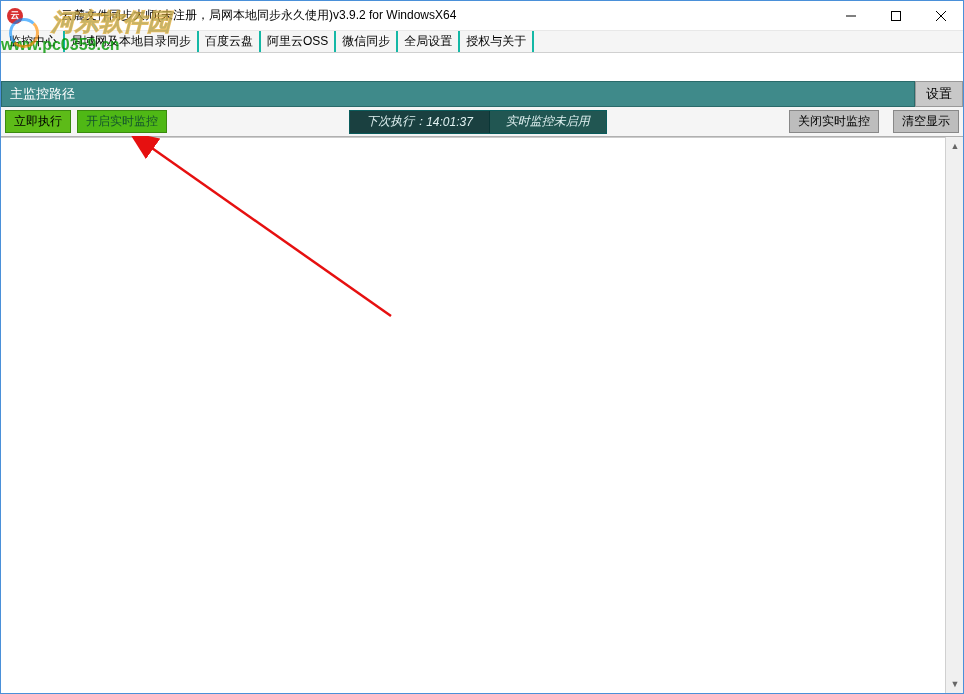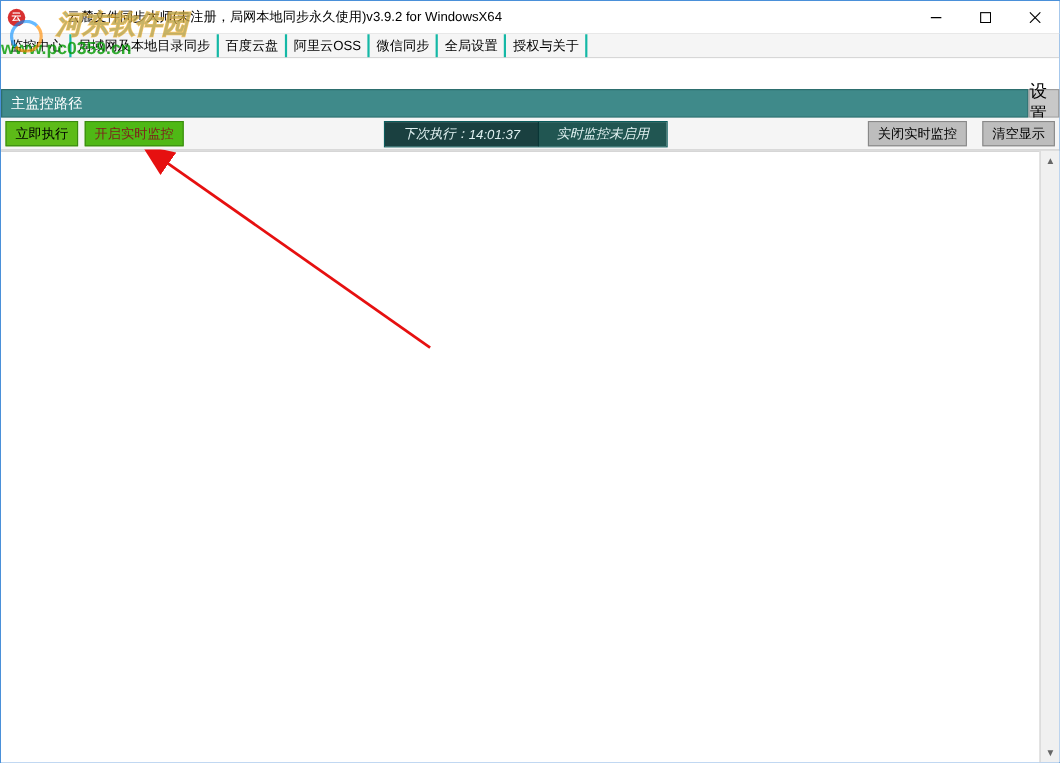--- a/index.html
+++ b/index.html
@@ -120,29 +120,29 @@
       background: #3f8a8a;
       color: #fff;
       display: flex;
       align-items: center;
       padding: 0 8px;
       flex: 1;
       border: 1px solid #2a6a6a;
       font-size: 13px;
     }
     .settings-btn {
-      width: 28px;
+      width: 48px;
       background: #c8c8c8;
       color: #000;
       display: flex;
       align-items: center;
       justify-content: center;
       border: 1px solid #999;
       cursor: pointer;
-      font-size: 16px;
+      font-size: 13px;
     }
 
     
     .toolbar {
       height: 30px;
       display: flex;
       align-items: center;
       padding: 3px 4px;
       gap: 6px;
       background: #f5f5f5;
@@ -153,21 +153,21 @@
       display: inline-flex;
       align-items: center;
       justify-content: center;
       padding: 0 8px;
       border: 1px solid #555;
       cursor: pointer;
       font-size: 12px;
       white-space: nowrap;
     }
     .btn-green { background: #5dbb18; color: #000; border-color: #3a8a0f; }
-    .btn-green2 { background: #4fb815; color: #7f1d1d; border-color: #3a8a0f; }
+    .btn-green2 { background: #4fb815; color: #14532d; border-color: #3a8a0f; }
     .btn-gray { background: #bdbdbd; color: #000; border-color: #888; }
     .status-group {
       display: flex;
       align-items: center;
       margin-left: auto;
       margin-right: auto;
       border: 1px solid #0a5c5c;
     }
     .status-box {
       background: #1a4040;

